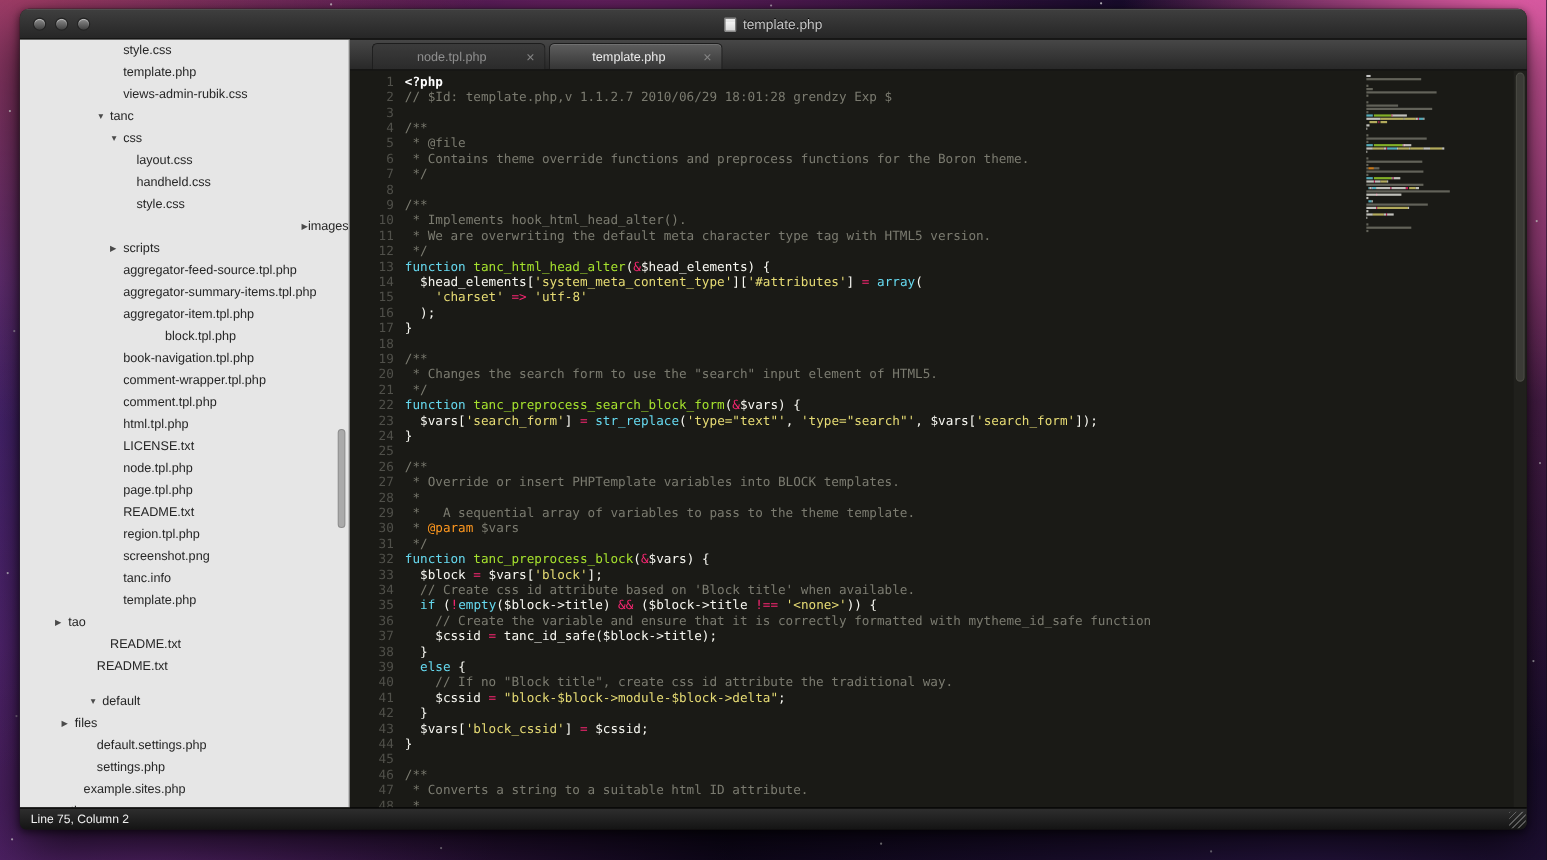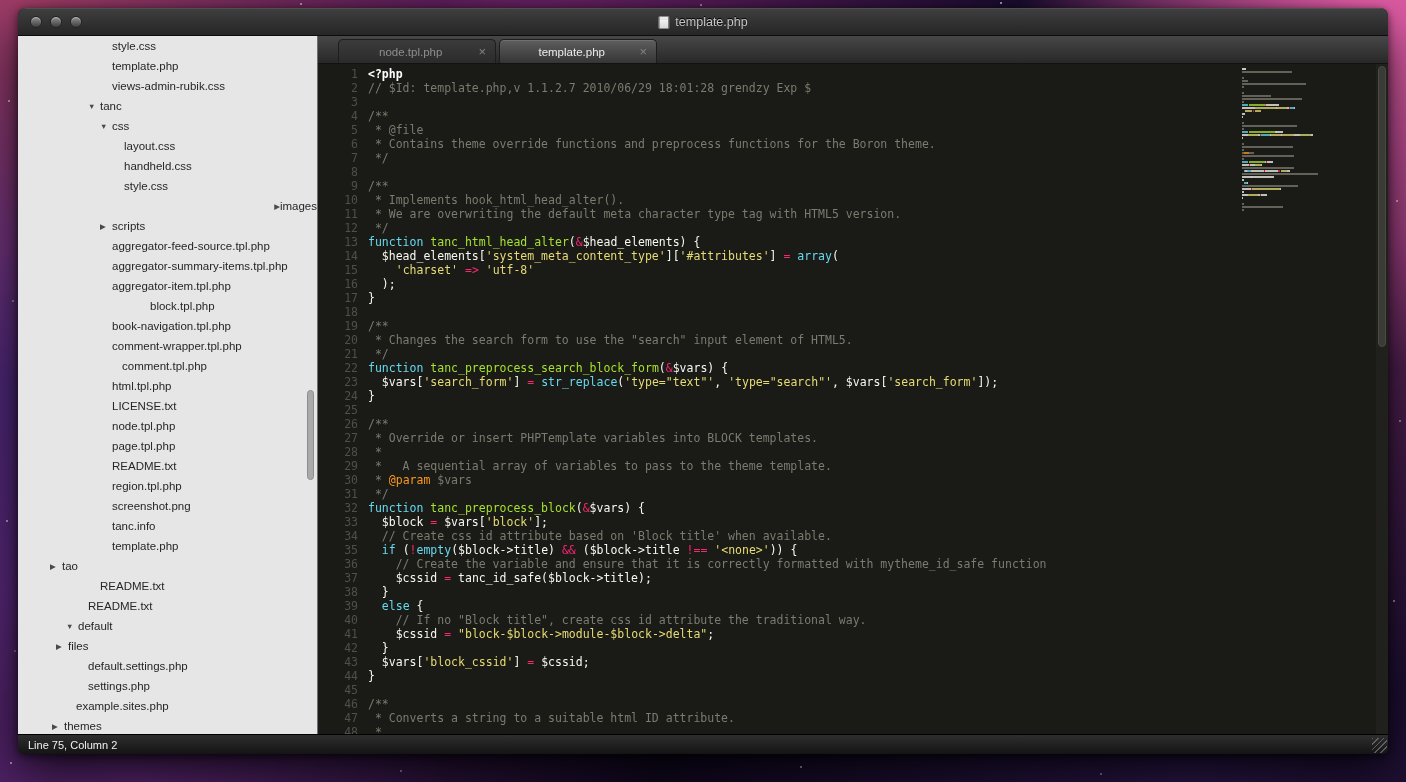--- a/index.html
+++ b/index.html
@@ -142,34 +142,34 @@
             <div class="tree-row" style="padding-left: 94px;"><span class="tri"></span><span class="tree-label">handheld.css</span></div>
             <div class="tree-row" style="padding-left: 94px;"><span class="tri"></span><span class="tree-label">style.css</span></div>
             <div class="tree-row" style="padding-left: 82px; text-align: right;"><span class="tri">▶</span><span class="tree-label">images</span></div>
             <div class="tree-row" style="padding-left: 82px;"><span class="tri">▶</span><span class="tree-label">scripts</span></div>
             <div class="tree-row" style="padding-left: 82px;"><span class="tri"></span><span class="tree-label">aggregator-feed-source.tpl.php</span></div>
             <div class="tree-row" style="padding-left: 82px;"><span class="tri"></span><span class="tree-label">aggregator-summary-items.tpl.php</span></div>
             <div class="tree-row" style="padding-left: 82px;"><span class="tri"></span><span class="tree-label">aggregator-item.tpl.php</span></div>
             <div class="tree-row" style="padding-left: 120px;"><span class="tri"></span><span class="tree-label">block.tpl.php</span></div>
             <div class="tree-row" style="padding-left: 82px;"><span class="tri"></span><span class="tree-label">book-navigation.tpl.php</span></div>
             <div class="tree-row" style="padding-left: 82px;"><span class="tri"></span><span class="tree-label">comment-wrapper.tpl.php</span></div>
-            <div class="tree-row" style="padding-left: 82px; margin-left: 10px;"><span class="tri"></span><span class="tree-label">comment.tpl.php</span></div>
+            <div class="tree-row" style="padding-left: 82px;"><span class="tri"></span><span class="tree-label">comment.tpl.php</span></div>
             <div class="tree-row" style="padding-left: 82px;"><span class="tri"></span><span class="tree-label">html.tpl.php</span></div>
             <div class="tree-row" style="padding-left: 82px;"><span class="tri"></span><span class="tree-label">LICENSE.txt</span></div>
             <div class="tree-row" style="padding-left: 82px;"><span class="tri"></span><span class="tree-label">node.tpl.php</span></div>
             <div class="tree-row" style="padding-left: 82px;"><span class="tri"></span><span class="tree-label">page.tpl.php</span></div>
             <div class="tree-row" style="padding-left: 82px;"><span class="tri"></span><span class="tree-label">README.txt</span></div>
             <div class="tree-row" style="padding-left: 82px;"><span class="tri"></span><span class="tree-label">region.tpl.php</span></div>
             <div class="tree-row" style="padding-left: 82px;"><span class="tri"></span><span class="tree-label">screenshot.png</span></div>
             <div class="tree-row" style="padding-left: 82px;"><span class="tri"></span><span class="tree-label">tanc.info</span></div>
             <div class="tree-row" style="padding-left: 82px;"><span class="tri"></span><span class="tree-label">template.php</span></div>
             <div class="tree-row" style="padding-left: 32px;"><span class="tri">▶</span><span class="tree-label">tao</span></div>
             <div class="tree-row" style="padding-left: 70px;"><span class="tri"></span><span class="tree-label">README.txt</span></div>
             <div class="tree-row" style="padding-left: 58px;"><span class="tri"></span><span class="tree-label">README.txt</span></div>
-            <div class="tree-row" style="padding-left: 48px;"><span class="tri">▼</span><span class="tree-label">default</span></div>
+            <div class="tree-row" style="padding-left: 63px; margin-top: 12px;"><span class="tri">▼</span><span class="tree-label">default</span></div>
             <div class="tree-row" style="padding-left: 38px;"><span class="tri">▶</span><span class="tree-label">files</span></div>
             <div class="tree-row" style="padding-left: 58px;"><span class="tri"></span><span class="tree-label">default.settings.php</span></div>
             <div class="tree-row" style="padding-left: 58px;"><span class="tri"></span><span class="tree-label">settings.php</span></div>
             <div class="tree-row" style="padding-left: 46px;"><span class="tri"></span><span class="tree-label">example.sites.php</span></div>
             <div class="tree-row" style="padding-left: 34px;"><span class="tri">▶</span><span class="tree-label">themes</span></div>
           </div>
         <div class="sidebar-scroll-thumb"></div>
       </div>
 
       <div class="editor-pane">

